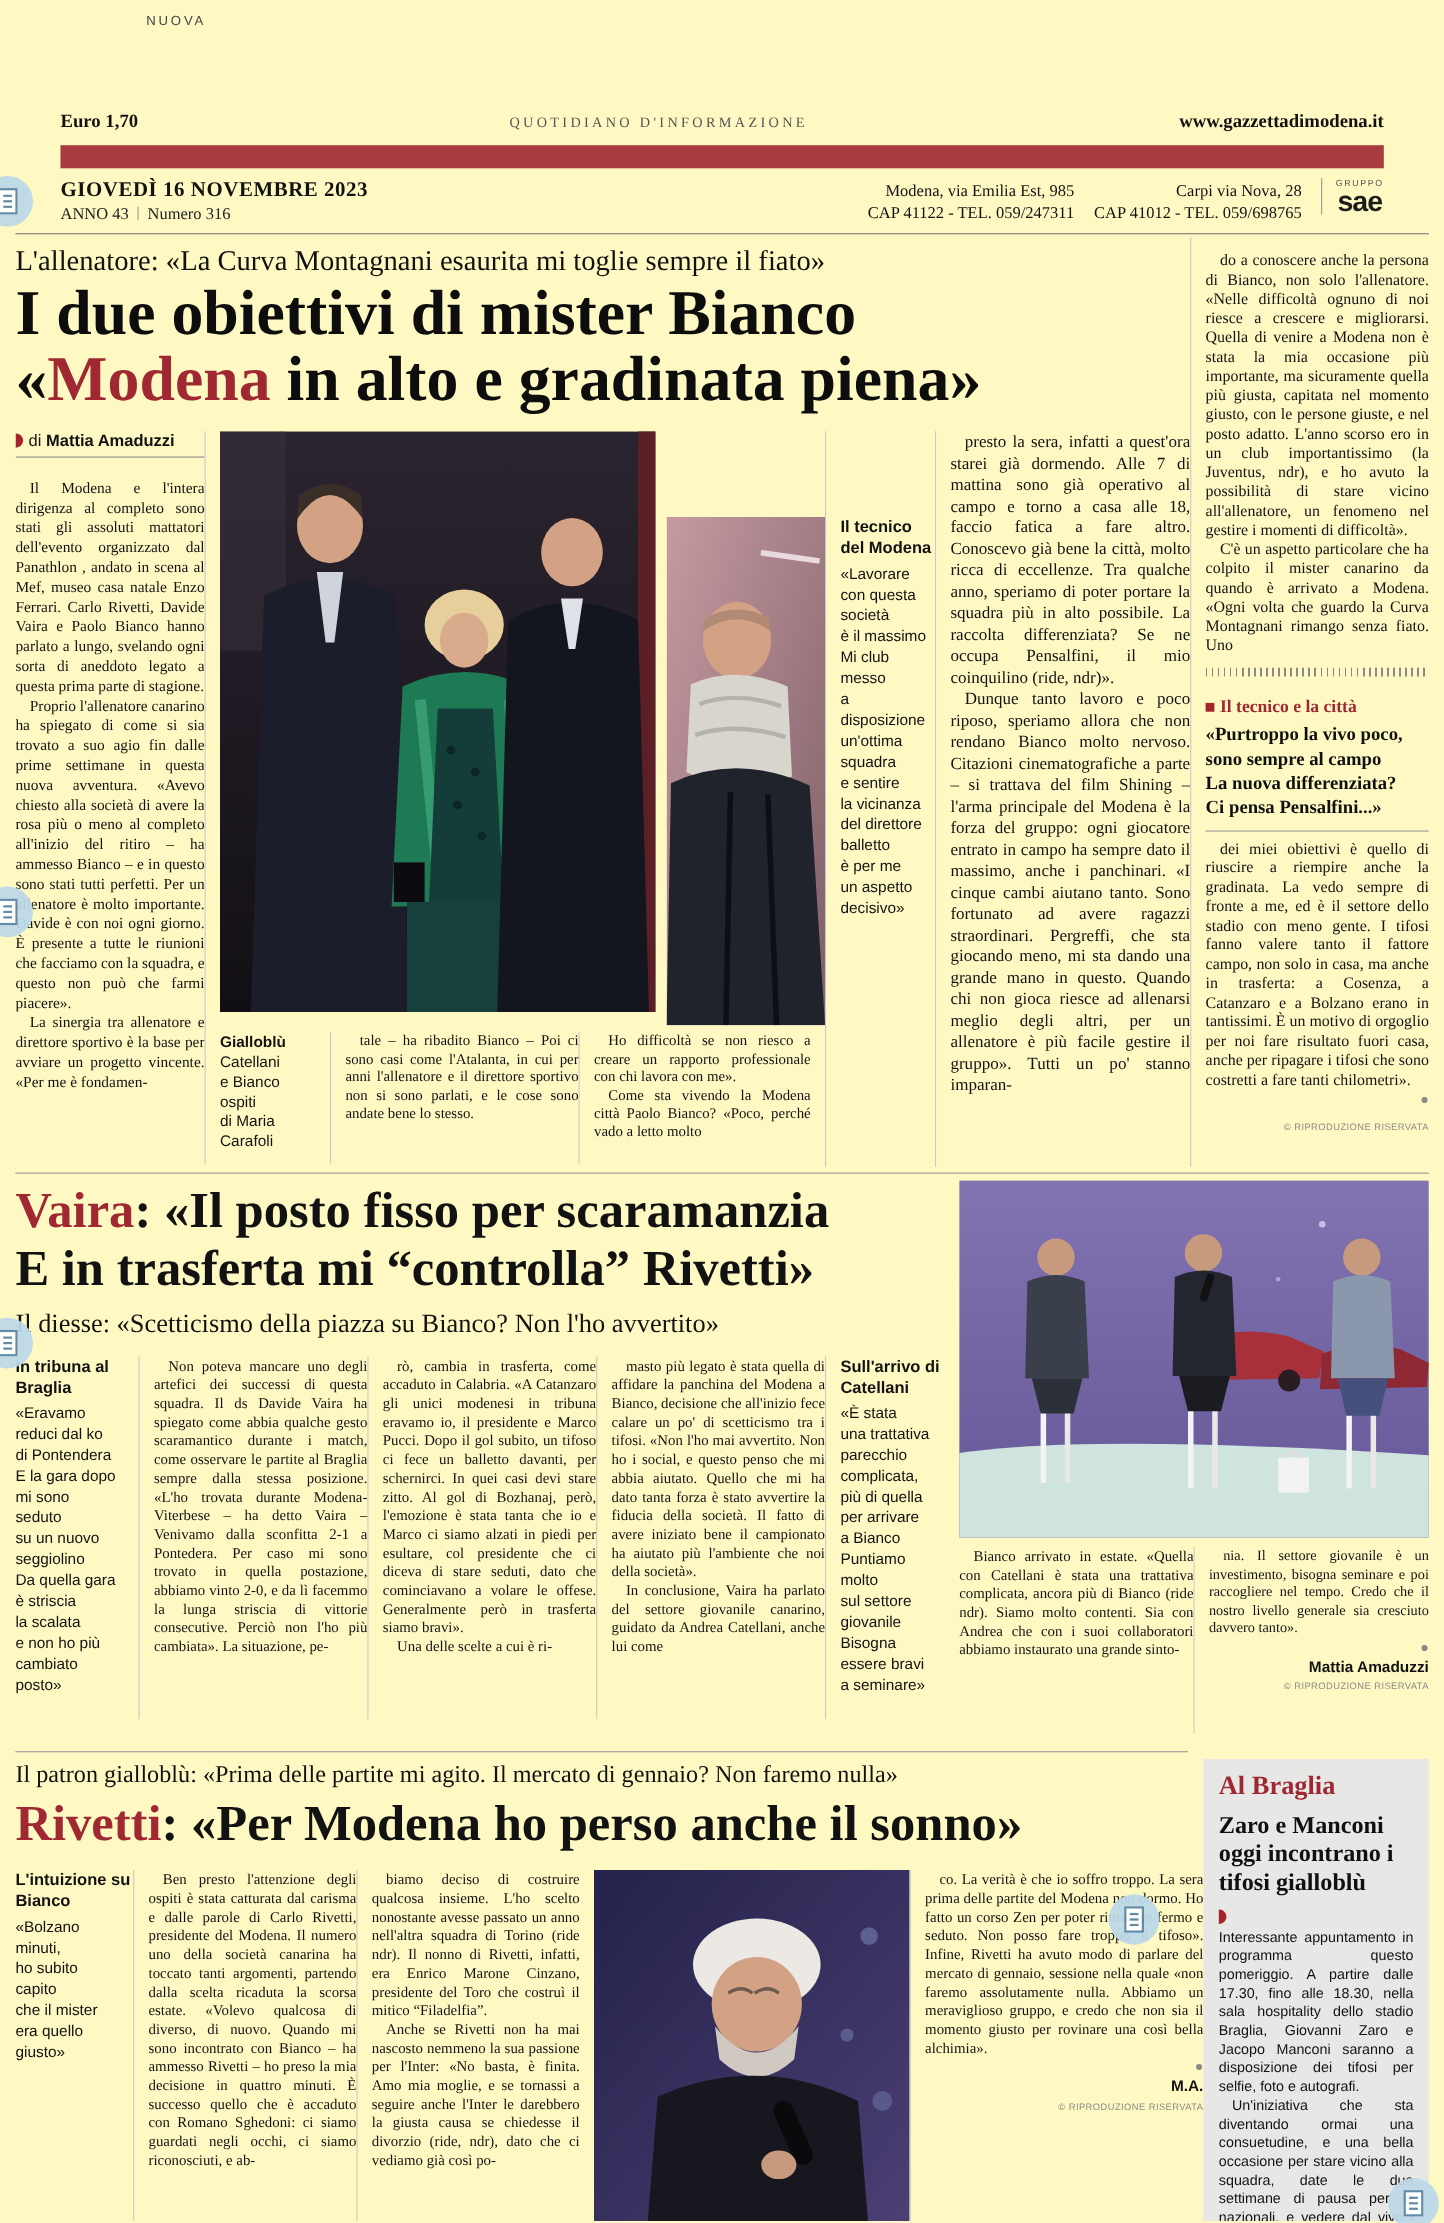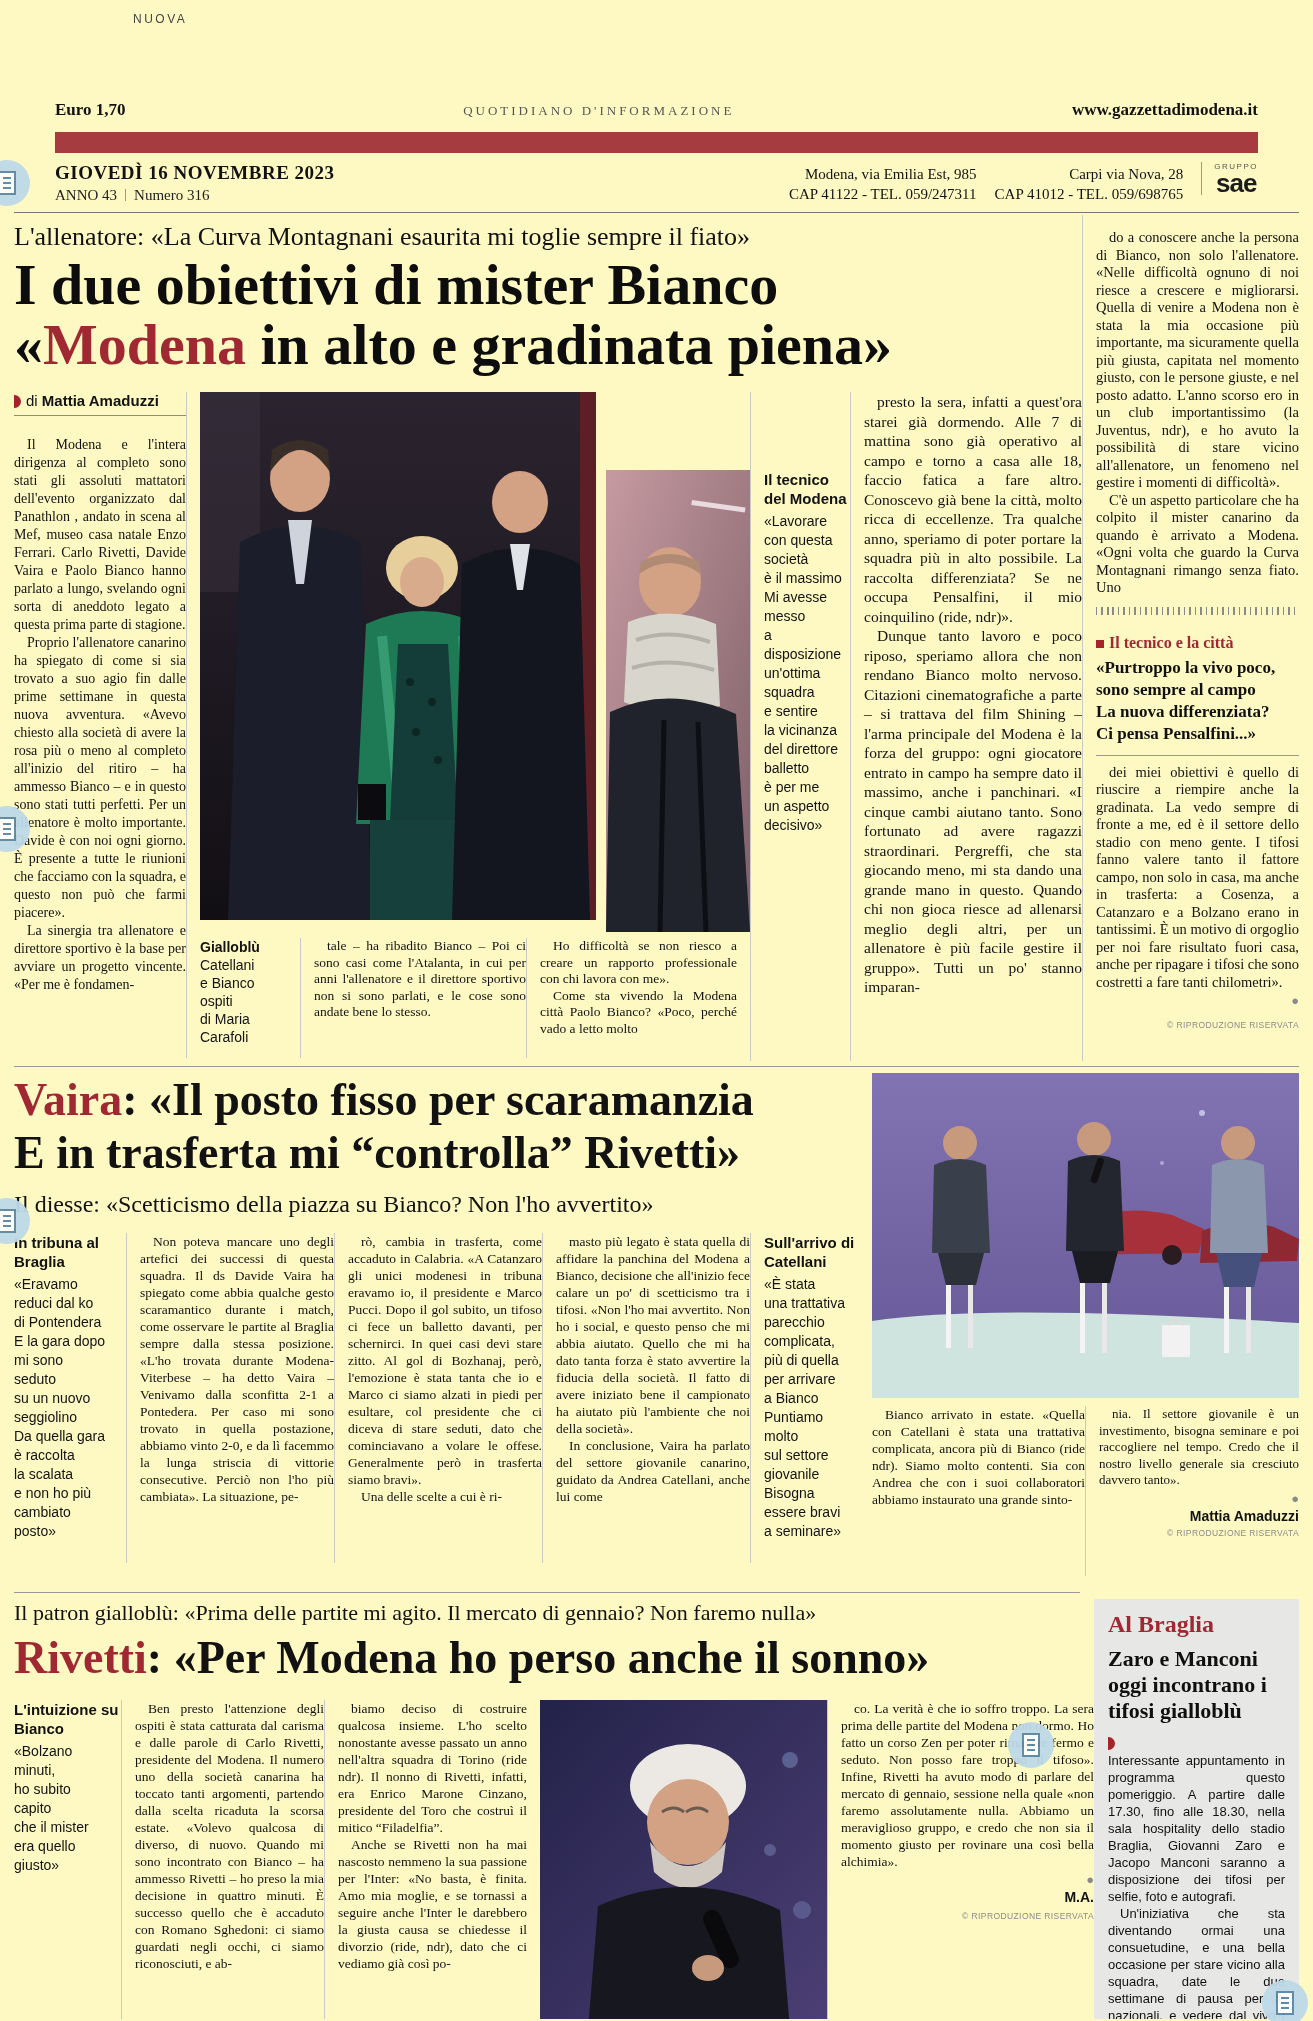--- a/index.html
+++ b/index.html
@@ -249,21 +249,21 @@
       </div>
     </div>
 
     <div class="a1-quote gcol">
       <div class="sq-title">Il tecnico del Modena</div>
       <div class="sq-lines">
           <p>«Lavorare</p>
           <p>con questa</p>
           <p>società</p>
           <p>è il massimo</p>
-          <p>Mi avesse</p>
+          <p>Mi club</p>
           <p>messo</p>
           <p>a disposizione</p>
           <p>un'ottima</p>
           <p>squadra</p>
           <p>e sentire</p>
           <p>la vicinanza</p>
           <p>del direttore</p>
           <p>balletto</p>
           <p>è per me</p>
           <p>un aspetto</p>
@@ -314,21 +314,21 @@
           <div class="sq-lines">
               <p>«Eravamo</p>
               <p>reduci dal ko</p>
               <p>di Pontendera</p>
               <p>E la gara dopo</p>
               <p>mi sono</p>
               <p>seduto</p>
               <p>su un nuovo</p>
               <p>seggiolino</p>
               <p>Da quella gara</p>
-              <p>è raccolta</p>
+              <p>è striscia</p>
               <p>la scalata</p>
               <p>e non ho più</p>
               <p>cambiato</p>
               <p>posto»</p>
             </div>
         </div>
         <div class="gcol body-text t135">
             <p>Non poteva mancare uno degli artefici dei successi di questa squadra. Il ds Davide Vaira ha spiegato come abbia qualche gesto scaramantico durante i match, come osservare le partite al Braglia sempre dalla stessa posizione. «L'ho trovata durante Modena-Viterbese – ha detto Vaira – Venivamo dalla sconfitta 2-1 a Pontedera. Per caso mi sono trovato in quella postazione, abbiamo vinto 2-0, e da lì facemmo la lunga striscia di vittorie consecutive. Perciò non l'ho più cambiata». La situazione, pe-</p>
           </div>
         <div class="gcol body-text t135">

